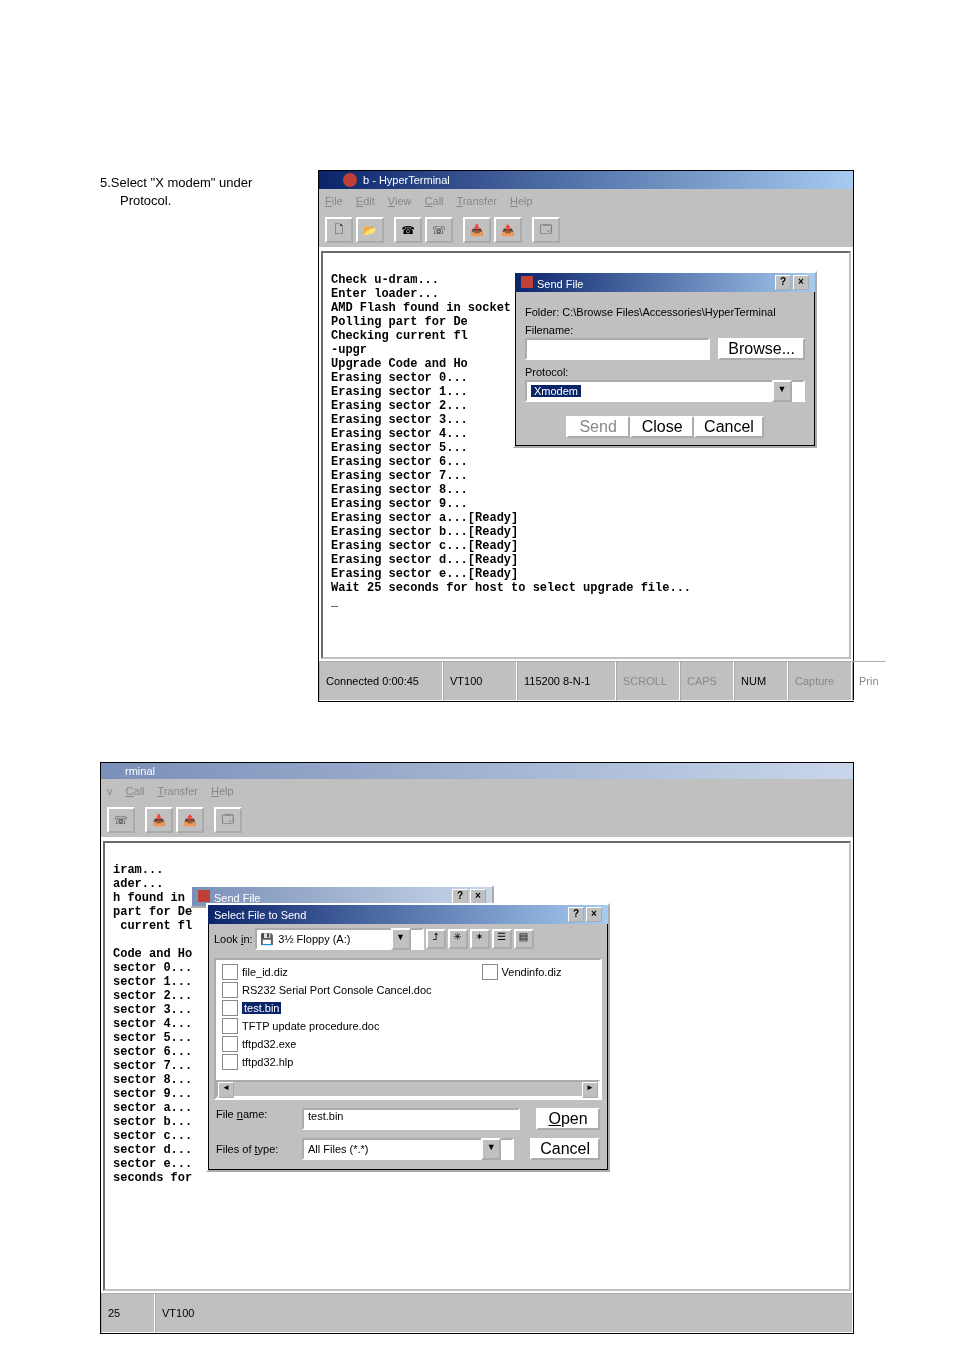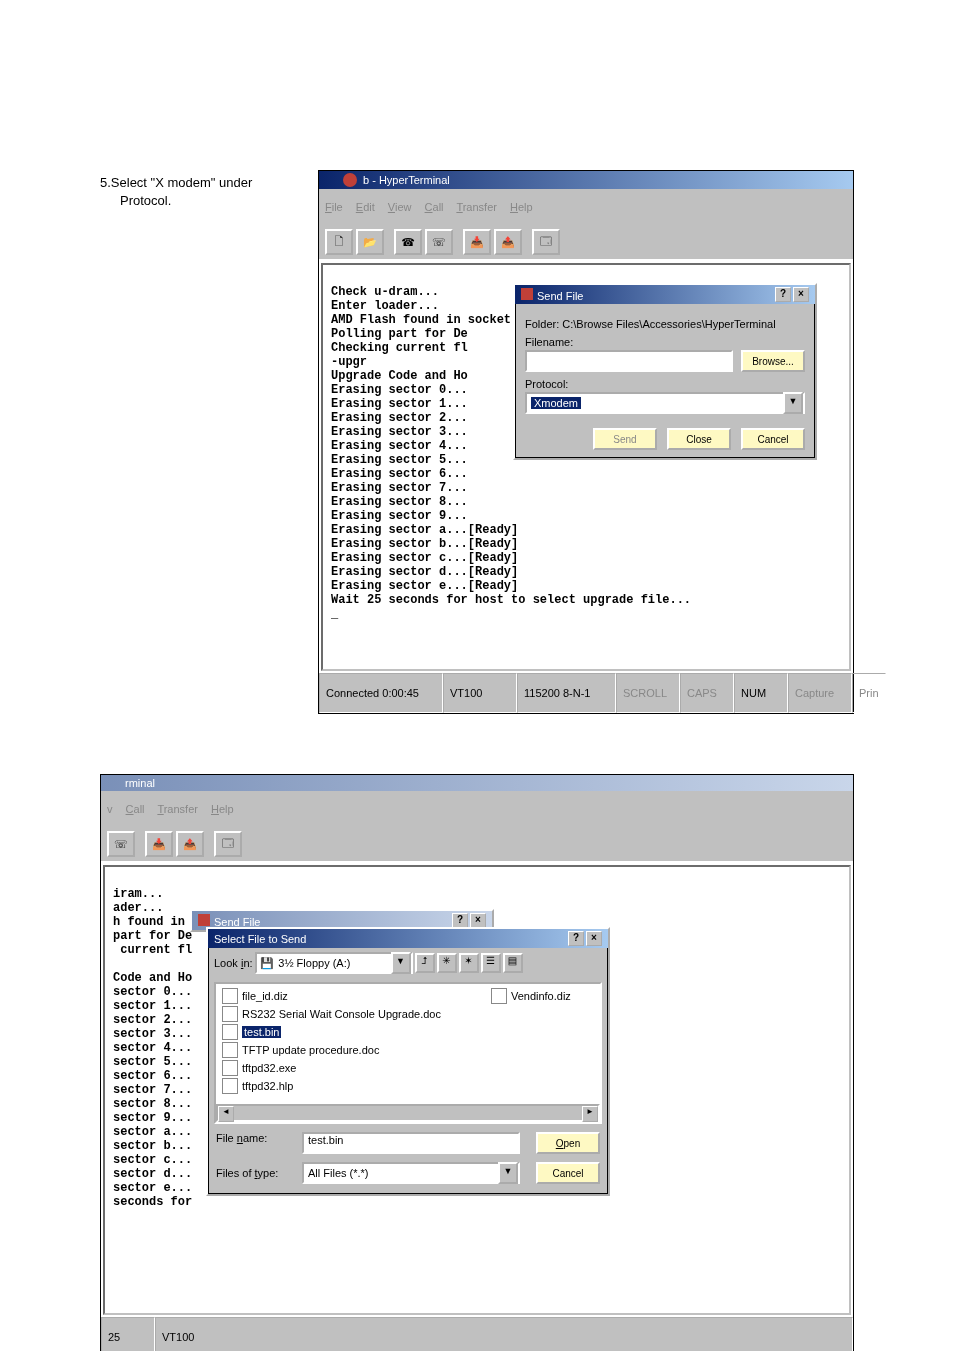--- a/index.html
+++ b/index.html
@@ -3,43 +3,43 @@
 <meta charset="utf-8">
 <style>
 html,body{margin:0;padding:0;background:#fff;font-family:Arial,Helvetica,sans-serif;width:954px}
 .page{width:954px;padding:170px 100px 40px 100px;box-sizing:border-box}
 .row{display:flex;align-items:flex-start;margin-bottom:60px;gap:18px}
 .step{width:200px;flex:0 0 200px;font-size:13px;line-height:1.35;padding-top:4px}
 .ind{padding-left:20px}
 .shot{flex:1 1 auto;border:1px solid #000}
 .titlebar{display:flex;align-items:center;background:linear-gradient(to right,#0a246a,#a6caf0);color:#fff;padding:2px 24px;font-size:11px}
 .globe{width:14px;height:14px;border-radius:50%;background:#c04038;margin-right:6px;display:inline-block}
-.menubar{background:#c0c0c0;padding:12px 6px;font-size:11px;color:#888}
+.menubar{background:#c0c0c0;padding:6px 6px;font-size:11px;color:#888}
 .menubar span{margin-right:10px}
 .menubar span u{text-decoration:underline}
 .toolbar{background:#c0c0c0;padding:4px 6px;border-bottom:2px inset #fff;display:flex;gap:3px}
 .tbtn{width:24px;height:22px;background:#c0c0c0;border:2px outset #fff;display:inline-flex;align-items:center;justify-content:center;font-size:11px}
 .term{background:#fff;border:2px inset #c0c0c0;margin:2px;padding:6px 8px;font-family:"Courier New",monospace;font-size:12px;font-weight:bold;min-height:260px;position:relative;white-space:pre;overflow:hidden}
 .statusbar{background:#c0c0c0;display:flex;font-size:11px}
 .stat{border:1px inset #fff;padding:13px 6px}
 
 .dialog{position:absolute;background:#c0c0c0;border:2px outset #fff;box-shadow:0 0 0 1px #000 inset}
 .dlg-title{display:flex;align-items:center;background:linear-gradient(to right,#0a246a,#a6caf0);color:#fff;padding:2px 6px;font-size:11px;justify-content:space-between}
 .dlg-title .btns{display:flex;gap:2px}
 .dlg-title .btns span{width:14px;height:13px;background:#c0c0c0;border:1px outset #fff;color:#000;font-size:10px;line-height:12px;text-align:center;font-weight:bold}
 .dlg-body{padding:8px 10px;font-size:11px}
 .lbl{margin:6px 0 2px 0}
 .field{display:flex;gap:8px;align-items:center}
 .txt{flex:1;background:#fff;border:2px inset #fff;height:18px;padding:0 4px;font-size:11px}
-.select{flex:1;background:#fff;border:2px inset #fff;height:18px;display:flex;align-items:center;justify-content:space-between;padding:0 0 0 4px}
+.select{flex:1;background:#fff;border:2px inset #fff;height:18px;display:flex;align-items:center;justify-content:space-between;padding:0 11px 0 4px}
 .select .selbg{background:#0a246a;color:#fff;padding:0 3px}
 .ddbtn{width:16px;height:18px;background:#c0c0c0;border:2px outset #fff;text-align:center;font-size:9px;line-height:14px}
-.dbtn{min-width:64px;height:22px;background:#fef9c3;border:2px outset #fff;font-size:10px;padding:0 8px}
+.dbtn{min-width:64px;height:22px;background:#ffffff;border:2px outset #fff;font-size:16px;padding:0 8px}
 .dbtn.dis{color:#888}
-.btnrow{display:flex;justify-content:flex-end;gap:10px;margin-top:14px}
+.btnrow{display:flex;justify-content:center;gap:0;margin-top:14px}
 
 .fb-toolbar{display:flex;align-items:center;gap:2px;padding:4px 6px;font-size:11px}
 .fb-list{background:#fff;border:2px inset #fff;margin:4px 6px;height:130px;padding:4px 6px;font-size:11px;position:relative;display:flex;gap:50px}
 .fb-item{display:flex;align-items:center;gap:4px;margin-bottom:2px}
 .fb-ico{width:14px;height:14px;border:1px solid #888;display:inline-block}
 .fb-sel{background:#0a246a;color:#fff;padding:0 2px}
 .fb-btns{width:16px;height:16px;background:#c0c0c0;border:2px outset #fff;display:inline-block;text-align:center;font-size:10px;line-height:12px}
 .scrollbar{position:absolute;left:0;right:0;bottom:0;height:14px;background:#c0c0c0;border:2px inset #fff;display:flex;justify-content:space-between}
 .scrollbar span{width:14px;height:100%;background:#c0c0c0;border:1px outset #fff;text-align:center;font-size:8px}
 </style>
@@ -229,21 +229,21 @@
             <span class="fb-btns">▤</span>
           </div>
           <div class="fb-list">
             <div>
               <div class="fb-item">
                   <span class="fb-ico"></span>
                   <span>file_id.diz</span>
                 </div>
               <div class="fb-item">
                   <span class="fb-ico"></span>
-                  <span>RS232 Serial Wait Console Upgrade.doc</span>
+                  <span>RS232 Serial Port Console Cancel.doc</span>
                 </div>
               <div class="fb-item">
                   <span class="fb-ico"></span>
                   <span class="fb-sel">test.bin</span>
                 </div>
               <div class="fb-item">
                   <span class="fb-ico"></span>
                   <span>TFTP update procedure.doc</span>
                 </div>
               <div class="fb-item">

